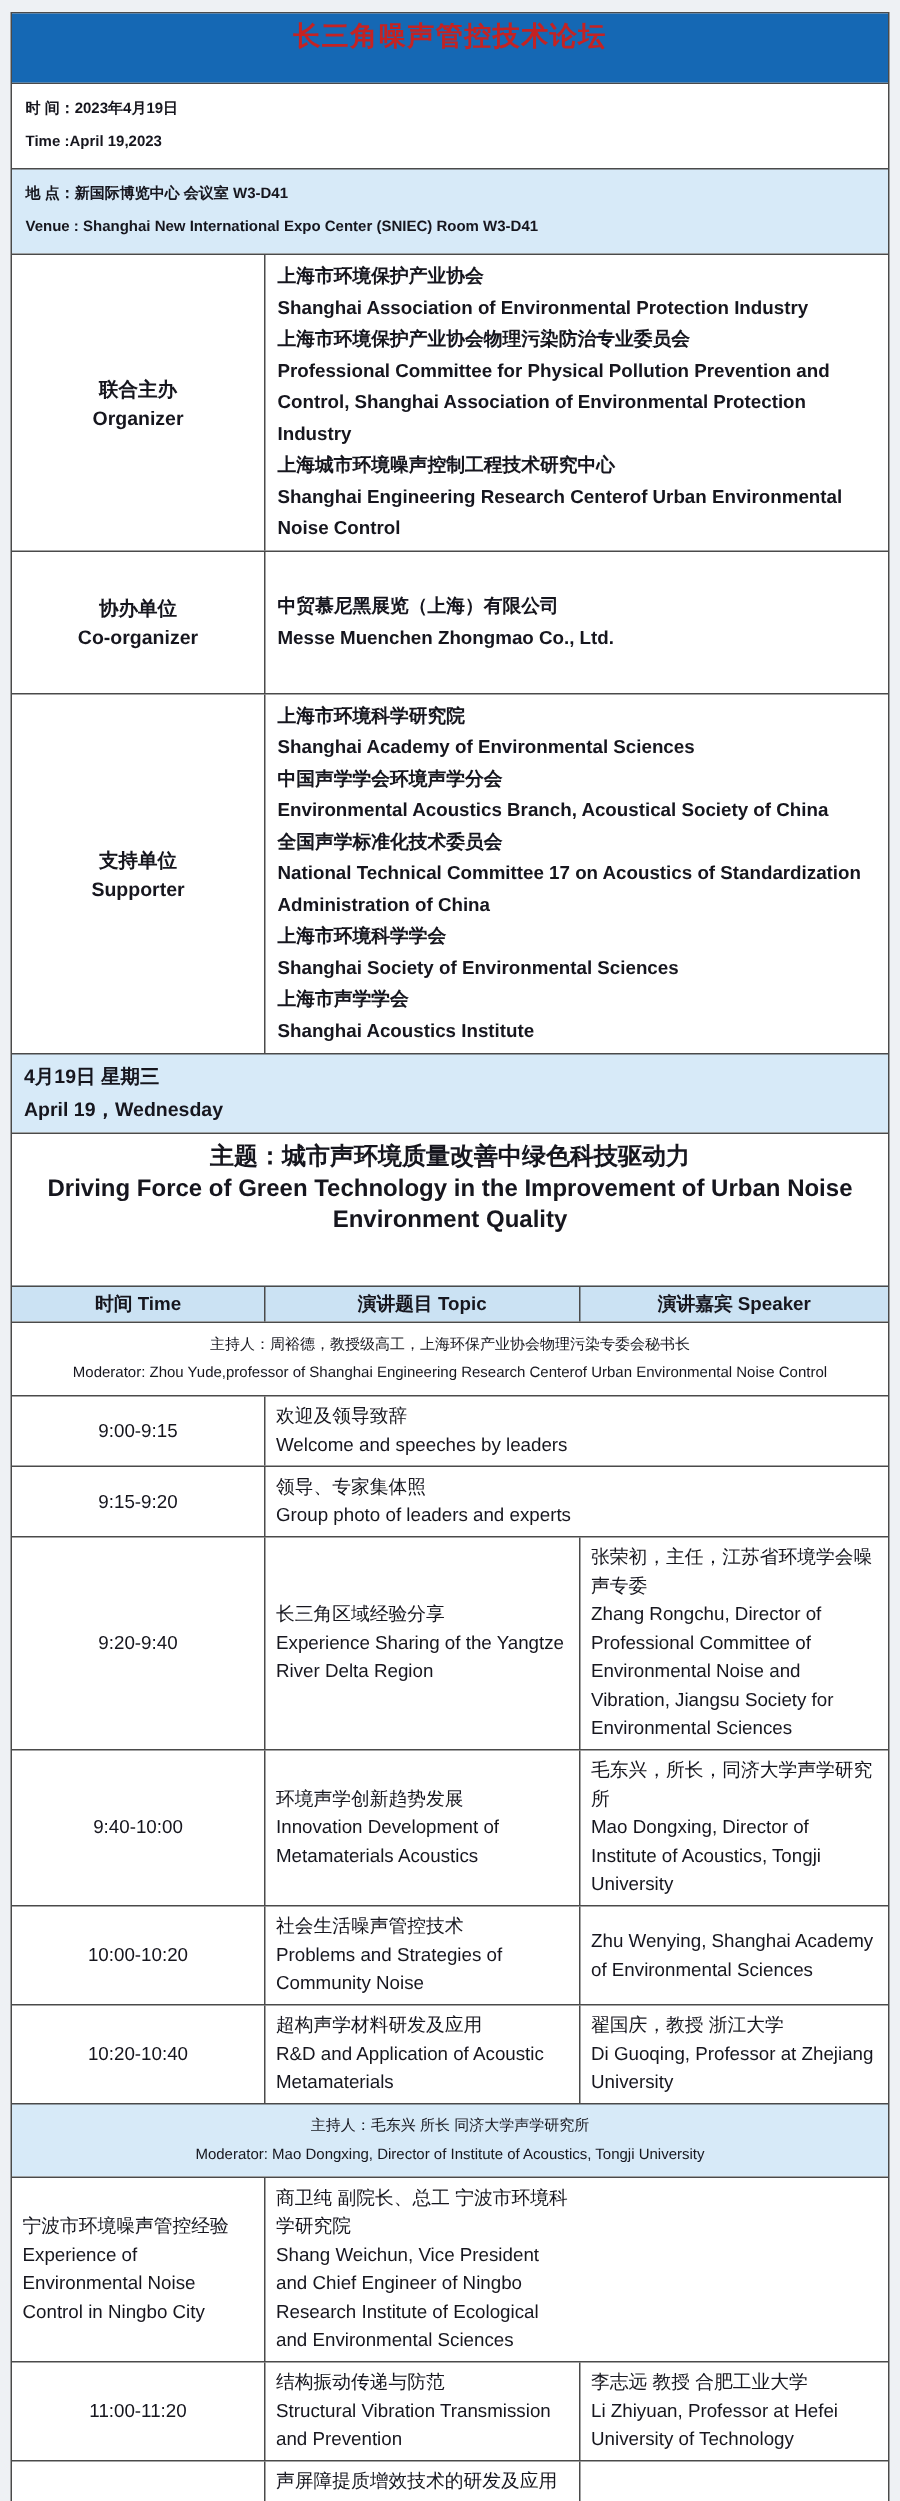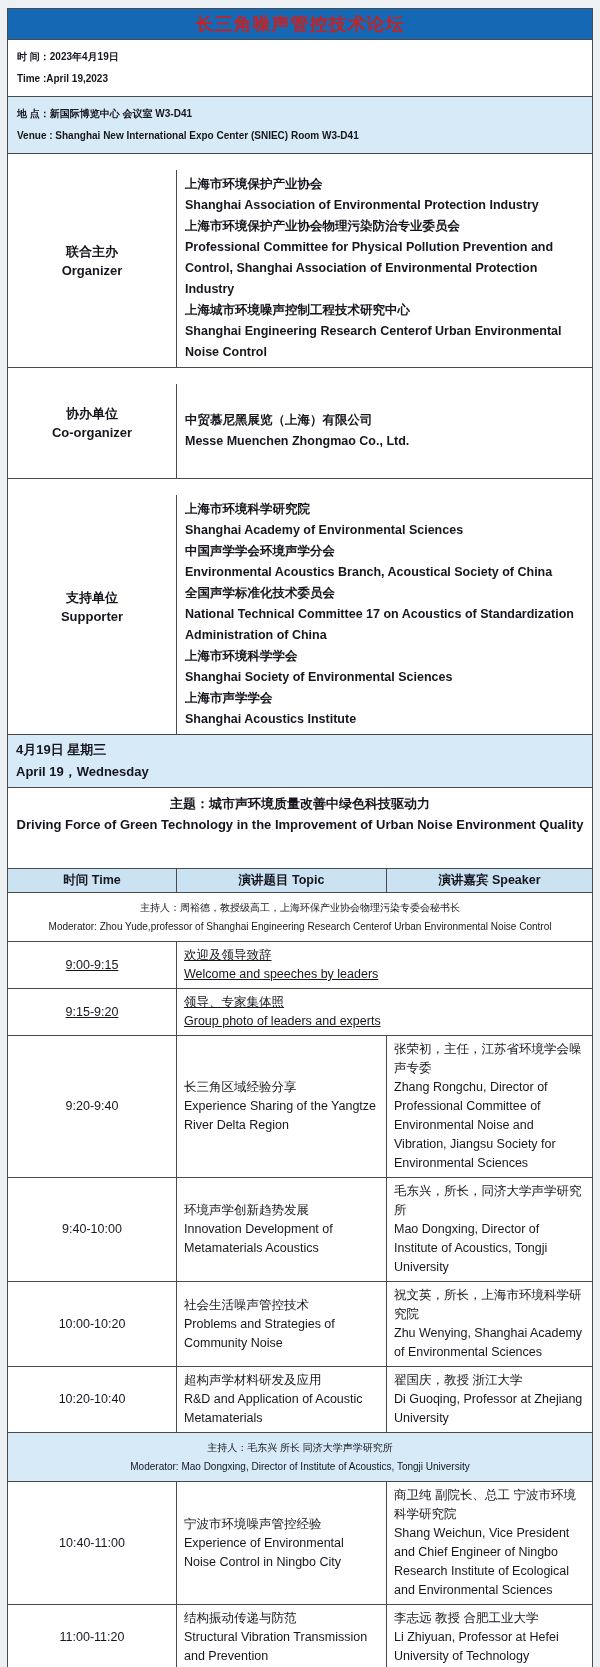--- a/index.html
+++ b/index.html
@@ -14,51 +14,51 @@
   .doc{border:1px solid #4a4a4a;background:#ffffff;}
   .row{display:grid;border-top:1px solid #4a4a4a;}
   .row:first-child{border-top:none;}
   .cell{padding:4px 8px;min-width:0;}
   .cell + .cell{border-left:1px solid #4a4a4a;}
 
   
   .cols-full{grid-template-columns:1fr;}
   .cols-label{grid-template-columns:168px 1fr;}
   .cols-3{grid-template-columns:168px 210px 1fr;}
-  .cols-2m{grid-template-columns:168px 1fr;text-decoration:underline;}
+  .cols-2m{grid-template-columns:168px 1fr;}
 
   
   .title-bar{
     background:#1568b4;
     color:#c42323;
     font-weight:bold;
     font-size:18px;
     text-align:center;
     line-height:30px;
-    height:30px;
+    height:46px;
     letter-spacing:1px;
   }
 
   
   .bg-band{background:#d7eaf8;}
   .bg-hdr{background:#cbe2f3;margin-top:28px;}
   .bg-white{background:#ffffff;}
   .vctr{display:flex;flex-direction:column;justify-content:center;}
 
   
   .meta-cell{font-size:10px;line-height:22px;font-weight:bold;padding:6px 9px;}
   .meta-cell.tall{min-height:44px;}
   .org-label{font-size:13px;line-height:19px;font-weight:bold;text-align:center;}
-  .org-content{font-size:12.5px;line-height:21px;font-weight:bold;margin-top:16px;}
+  .org-content{font-size:12.5px;line-height:21px;font-weight:bold;}
   .org-content.pad-tall{min-height:86px;}
   .multiline{white-space:pre-line;}
 
   
   .date-cell{font-size:13px;line-height:22px;font-weight:bold;min-height:44px;}
-  .theme-cell{font-size:13px;line-height:21px;font-weight:bold;text-align:center;padding:5px 6px;}
+  .theme-cell{font-size:16px;line-height:21px;font-weight:bold;text-align:center;padding:5px 6px;}
 
   
   .hdr-cell{font-size:12.5px;font-weight:bold;text-align:center;line-height:17px;padding:3px 4px;}
   .mod-cell{font-size:10px;line-height:19px;text-align:center;padding:5px 10px;}
   .sch-cell{font-size:12.5px;line-height:19px;padding:4px 7px;}
   .sch-time{text-align:center;}
 </style>
 </head>
 <body>
 
@@ -195,21 +195,20 @@
       </div>
     </div>
 
     <div class="row cols-3 bg-white">
       <div class="cell sch-cell sch-time vctr">10:00-10:20</div>
       <div class="cell sch-cell vctr">
         <div>社会生活噪声管控技术</div>
         <div>Problems and Strategies of Community Noise</div>
       </div>
       <div class="cell sch-cell vctr">
-        <div>祝文英，所长，上海市环境科学研究院</div>
         <div>Zhu Wenying, Shanghai Academy of Environmental Sciences</div>
       </div>
     </div>
 
     <div class="row cols-3 bg-white">
       <div class="cell sch-cell sch-time vctr">10:20-10:40</div>
       <div class="cell sch-cell vctr">
         <div>超构声学材料研发及应用</div>
         <div>R&amp;D and Application of Acoustic Metamaterials</div>
       </div>
@@ -220,21 +219,20 @@
     </div>
 
     <div class="row cols-full bg-band">
       <div class="cell mod-cell">
         <div>主持人：毛东兴 所长 同济大学声学研究所</div>
         <div>Moderator: Mao Dongxing, Director of Institute of Acoustics, Tongji University</div>
       </div>
     </div>
 
     <div class="row cols-3 bg-white">
-      <div class="cell sch-cell sch-time vctr">10:40-11:00</div>
       <div class="cell sch-cell vctr">
         <div>宁波市环境噪声管控经验</div>
         <div>Experience of Environmental Noise Control in Ningbo City</div>
       </div>
       <div class="cell sch-cell vctr">
         <div>商卫纯 副院长、总工 宁波市环境科学研究院</div>
         <div>Shang Weichun, Vice President and Chief Engineer of Ningbo Research Institute of Ecological and Environmental Sciences</div>
       </div>
     </div>
 

